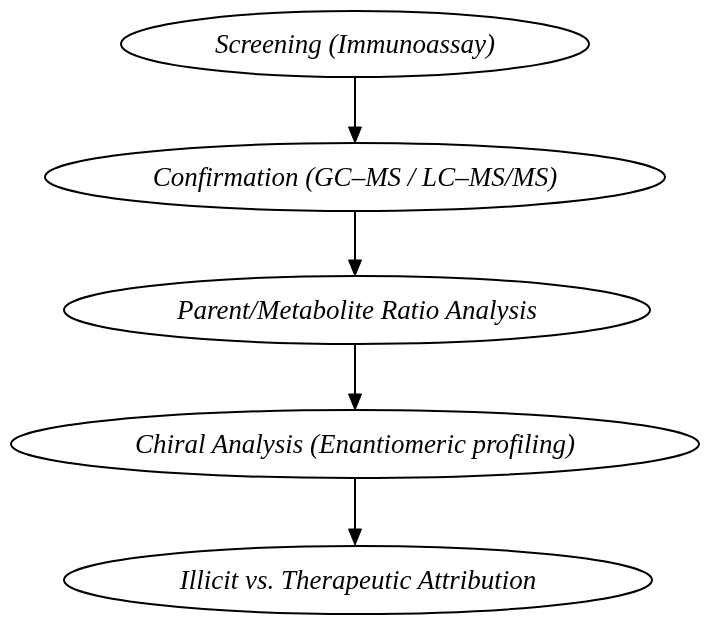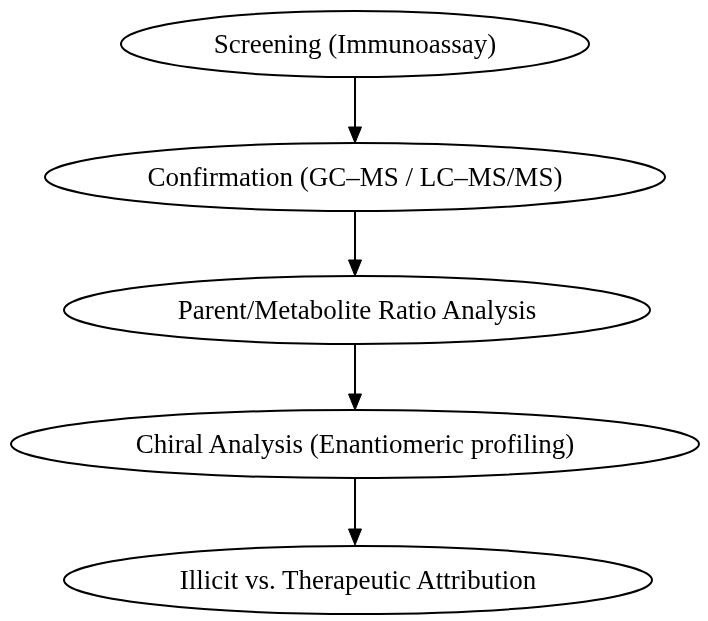--- a/index.html
+++ b/index.html
@@ -5,20 +5,21 @@
   html, body {
     margin: 0;
     padding: 0;
     background: #ffffff;
   }
   .canvas-wrap {
     width: 708px;
     height: 621px;
     background: #ffffff;
     overflow: hidden;
+    font-style: italic;
   }
   svg {
     display: block;
   }
   .node-ellipse {
     fill: #ffffff;
     stroke: #000000;
     stroke-width: 2;
   }
   .node-label {

